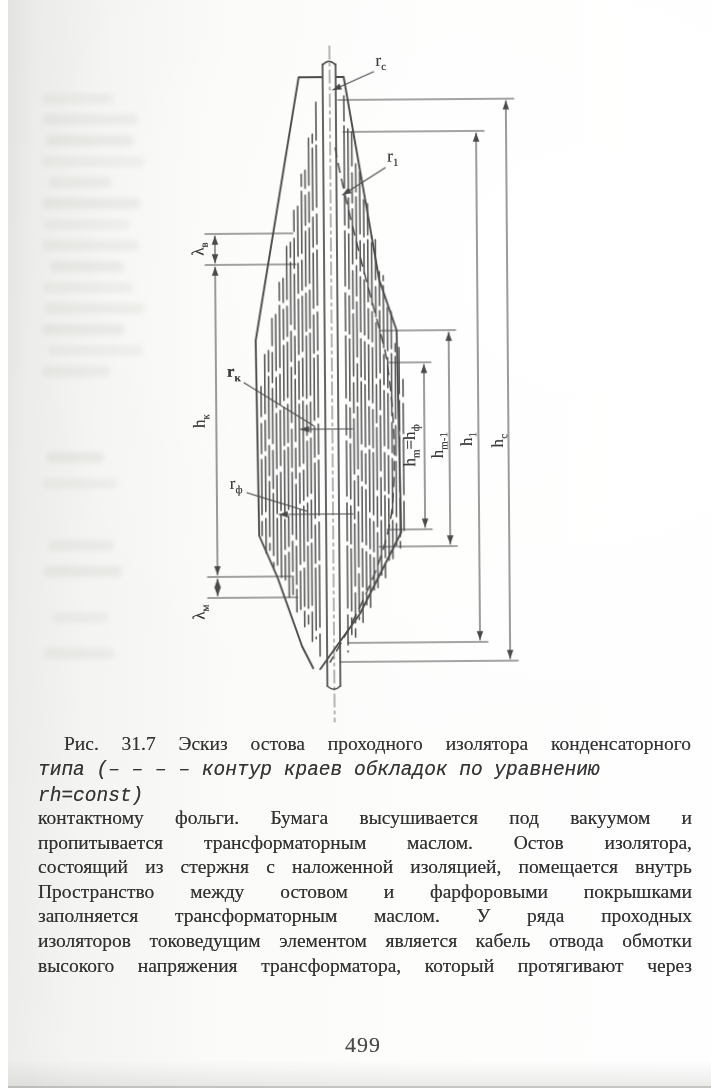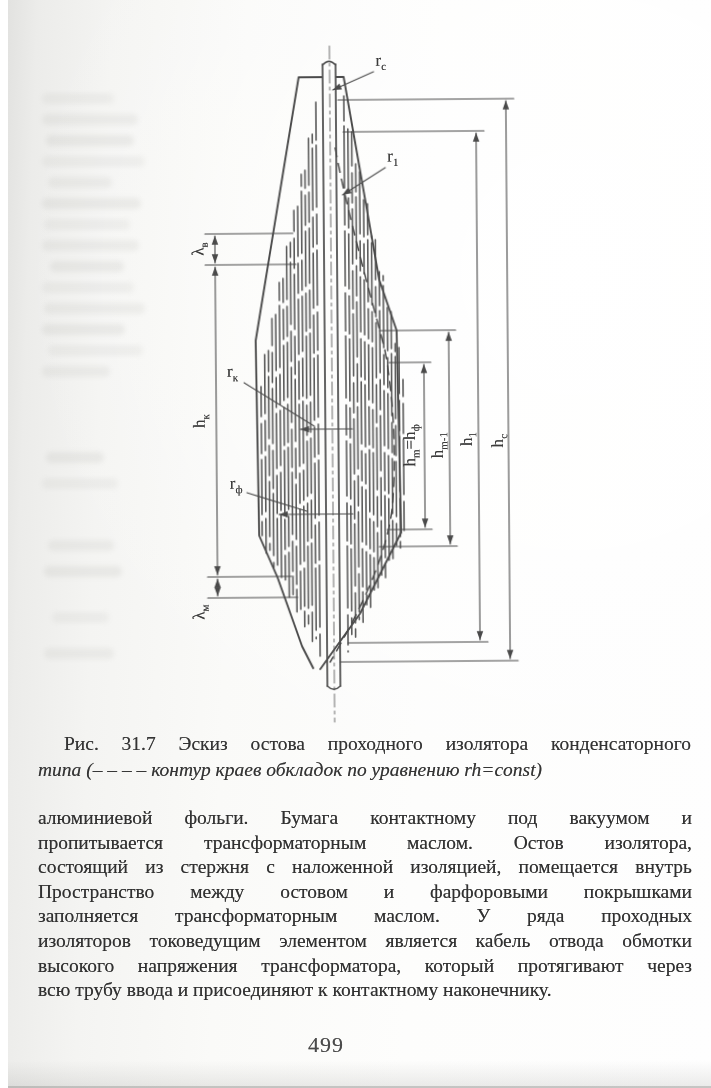--- a/index.html
+++ b/index.html
@@ -23,32 +23,32 @@
     text-shadow:0 0 .6px rgba(60,60,60,.65);
   }
   .fig-label sub{font-size:11px;line-height:0;}
   .rot{transform:translate(-50%,-50%) rotate(-90deg);}
   .caption{
     position:absolute;left:30px;top:731px;width:653px;
     font-size:19.5px;line-height:26px;color:#343434;
     text-shadow:0 0 .55px rgba(55,55,55,.6);
   }
   .caption .l1{text-align:justify;text-align-last:justify;padding-left:26px;}
-  .caption .l2{font-style:italic;}
+  .caption .l2{font-style:italic;font-family:Liberation Mono, monospace;}
   .caption .cap-num{font-style:normal;}
   .caption .cap-rest{}
   .bodytext{
     position:absolute;left:30px;top:806px;width:654px;
     font-size:19.5px;line-height:24.6px;color:#313131;
     text-shadow:0 0 .55px rgba(50,50,50,.65);
   }
   .bodytext .line{text-align:justify;text-align-last:justify;}
   .bodytext .line.last{text-align-last:left;}
   .pagenum{
-    position:absolute;left:300px;top:1032px;width:110px;text-align:left;
+    position:absolute;left:300px;top:1032px;width:110px;text-align:center;
     font-size:22px;color:#4a4a4a;letter-spacing:1px;
     text-shadow:0 0 .6px rgba(70,70,70,.6);
   }
 </style>
 </head>
 <body>
 
 <div class="page">
 
   <div id="ghost">
@@ -148,43 +148,42 @@
           <path d="M236,382 L306,426"></path>
           <path d="M344,429 H292" marker-end="url(#ah)"></path>
           <path d="M238,492 L298,511"></path>
           <path d="M344,514 H270" marker-end="url(#ah)"></path>
         </g>
       </g>
     </svg>
 
     <span class="fig-label" style="left:370px;top:52px;"><span>r</span><sub>с</sub></span>
     <span class="fig-label" style="left:381px;top:148px;"><span>r</span><sub>1</sub></span>
-    <span class="fig-label" style="left:219px;top:362px;"><span>r</span><sub>к</sub></span>
+    <span class="fig-label" style="left:219px;top:362px;font-weight:bold;"><span>r</span><sub>к</sub></span>
     <span class="fig-label" style="left:221px;top:474px;"><span>r</span><sub>ф</sub></span>
 
     <span class="fig-label rot" style="left:191px;top:248px;"><span>λ</span><sub>в</sub></span>
     <span class="fig-label rot" style="left:191px;top:420px;"><span>h</span><sub>к</sub></span>
     <span class="fig-label rot" style="left:189px;top:611px;"><span>λ</span><sub>м</sub></span>
 
     <span class="fig-label rot" style="left:401px;top:446px;"><span>h</span><sub>m</sub><span>=h</span><sub>ф</sub></span>
     <span class="fig-label rot" style="left:429px;top:446px;"><span>h</span><sub>m-1</sub></span>
     <span class="fig-label rot" style="left:458px;top:440px;"><span>h</span><sub>1</sub></span>
     <span class="fig-label rot" style="left:489px;top:442px;"><span>h</span><sub>с</sub></span>
   </div>
 
   <div class="caption">
     <div class="l1"><span class="cap-num">Рис. 31.7</span> <span class="cap-rest">Эскиз остова проходного изолятора конденсаторного</span></div>
     <div class="l2">типа (– – – – контур краев обкладок по уравнению rh=const)</div>
   </div>
 
   <div class="bodytext">
-    <div class="line">алюминиевой фольги. Бумага контактному под вакуумом и</div>
+    <div class="line">контактному фольги. Бумага высушивается под вакуумом и</div>
     <div class="line">пропитывается трансформаторным маслом. Остов изолятора,</div>
     <div class="line">состоящий из стержня с наложенной изоляцией, помещается внутрь</div>
     <div class="line">Пространство между остовом и фарфоровыми покрышками</div>
     <div class="line">заполняется трансформаторным маслом. У ряда проходных</div>
     <div class="line">изоляторов токоведущим элементом является кабель отвода обмотки</div>
     <div class="line">высокого напряжения трансформатора, который протягивают через</div>
-    <div class="line last">всю трубу ввода и присоединяют к контактному наконечнику.</div>
   </div>
 
   <div class="pagenum">499</div>
 </div>
 
 </body></html>

